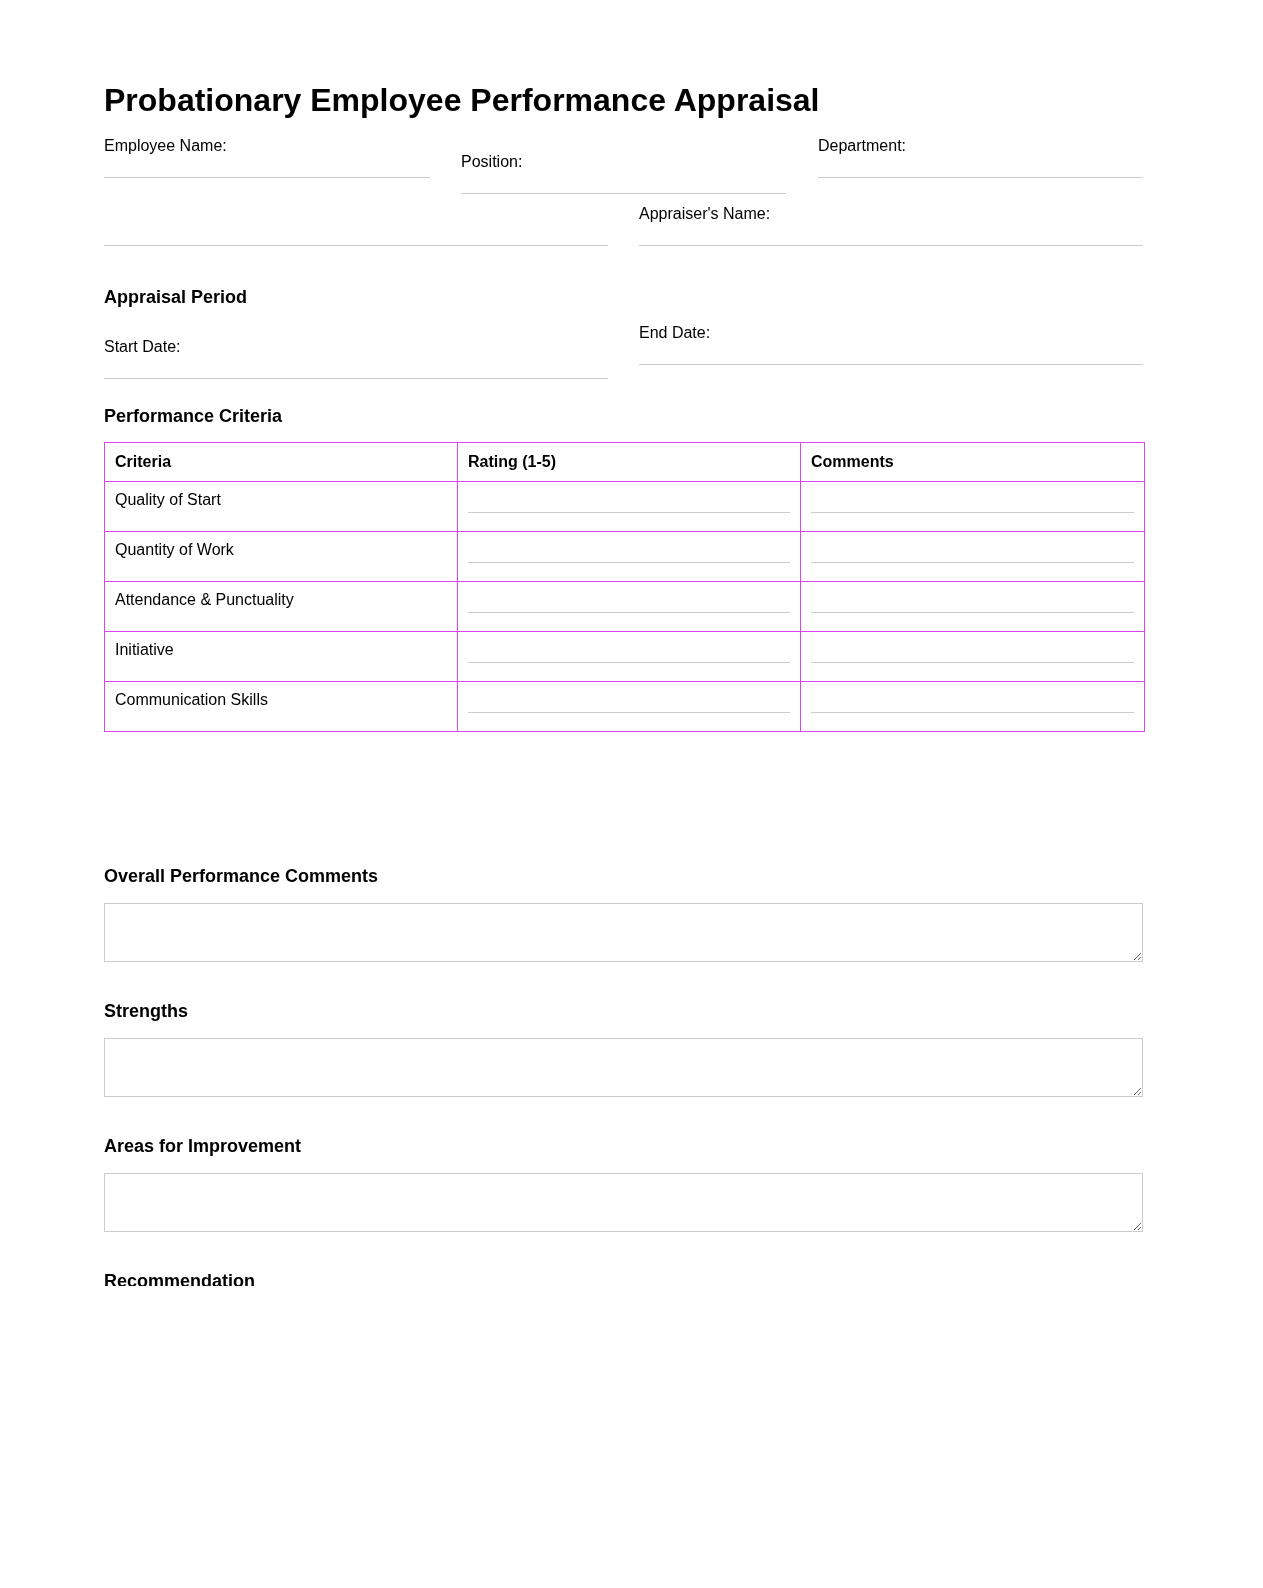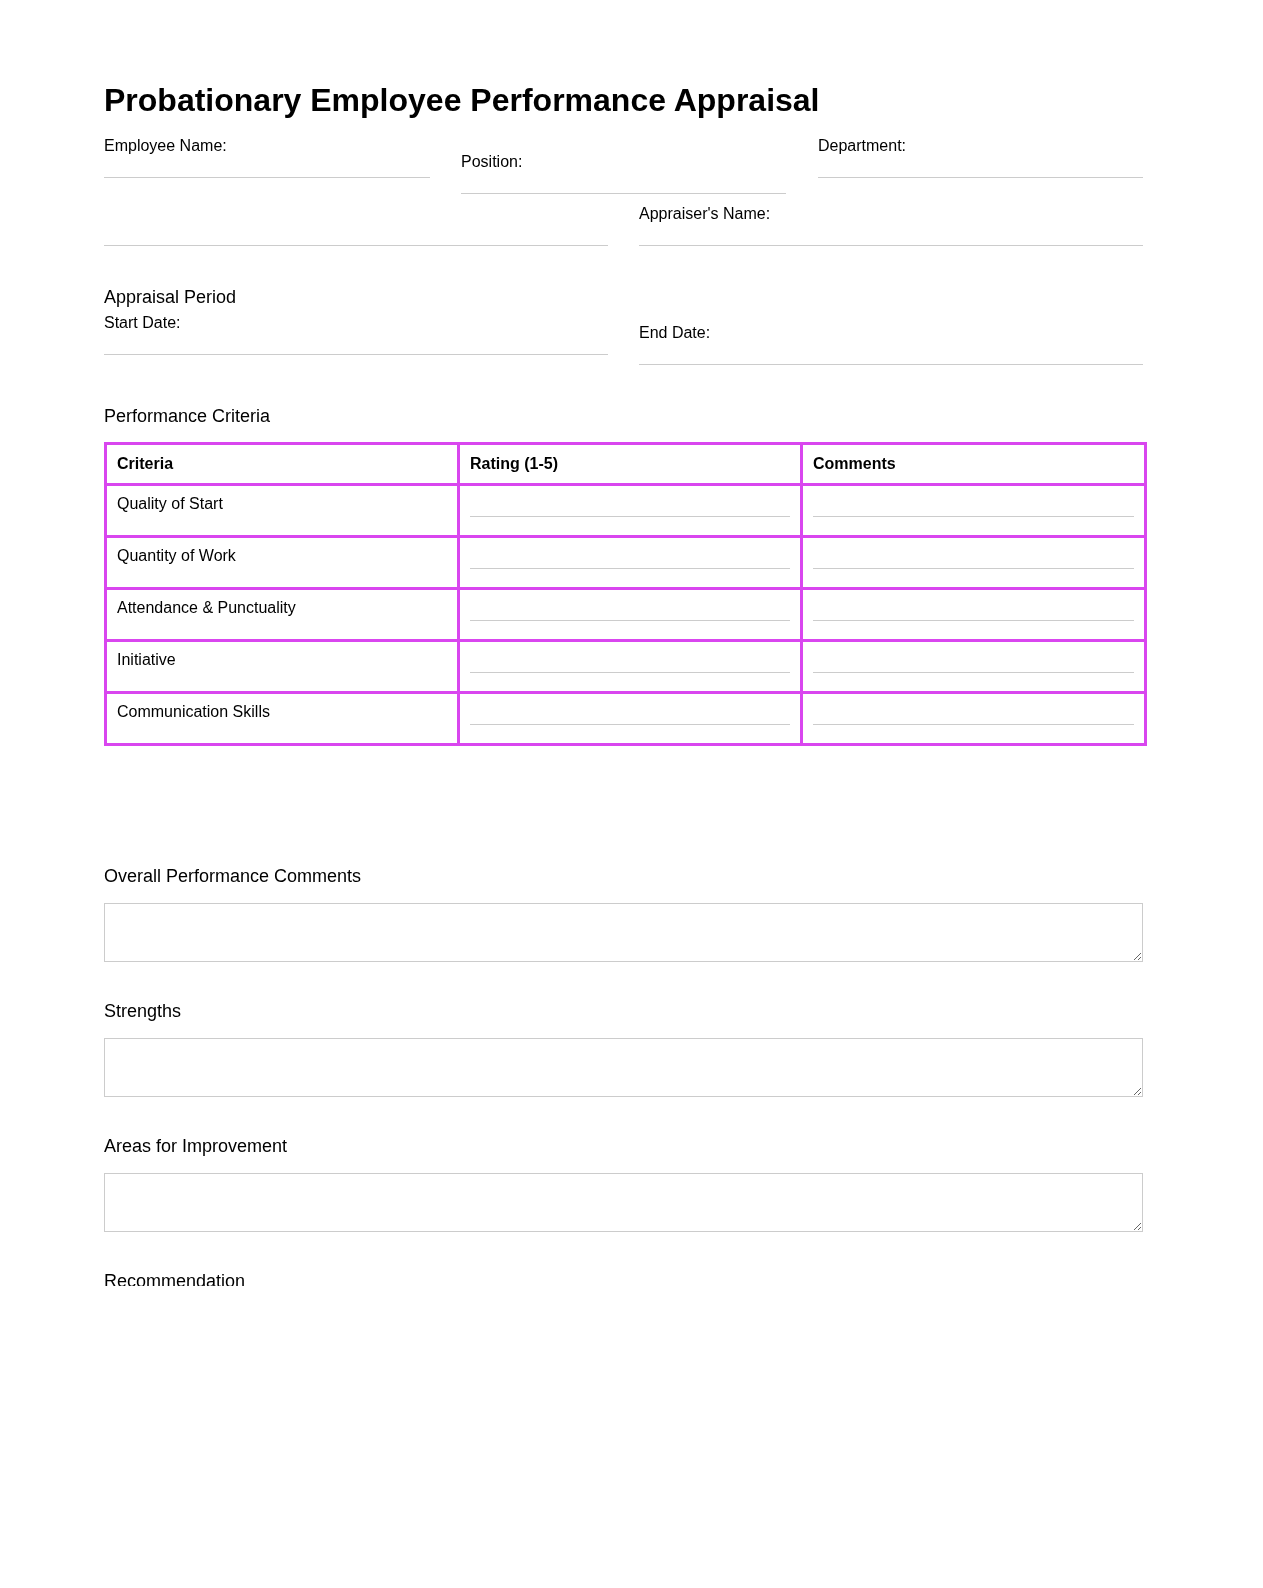--- a/index.html
+++ b/index.html
@@ -4,23 +4,23 @@
 <style>
   html, body { margin: 0; padding: 0; background: #ffffff; }
   body { width: 1263px; height: 1588px; position: relative; overflow: hidden;
          font-family: "Liberation Sans", sans-serif; color: #000; }
   .page { position: absolute; left: 0; top: 0; width: 1263px; height: 1286px; overflow: hidden; }
   .content { position: absolute; left: 104px; top: 0; width: 1039px; }
   h1 { position: absolute; left: 0; top: 80px; margin: 0; font-size: 32px; font-weight: bold; line-height: 40px; white-space: nowrap; }
   .field { position: absolute; }
   .field .lbl { font-size: 16px; line-height: 20px; display: block; }
   .field input { position: absolute; left: 0; width: 100%; top: 20px; height: 21px; border: none; border-bottom: 1px solid #cccccc; background: transparent; outline: none; padding: 0; font-family: "Liberation Sans", sans-serif; font-size: 16px; }
-  h2 { position: absolute; left: 0; margin: 0; font-size: 18px; font-weight: normal; line-height: 22px; white-space: nowrap; }
+  h2 { position: absolute; left: 0; margin: 0; font-size: 18px; font-weight: bold; line-height: 22px; white-space: nowrap; }
   table { position: absolute; left: 0; top: 442px; width: 1040px; border-collapse: collapse; table-layout: fixed; }
-  th, td { border: 3px solid #d946ef; padding: 0 10px; vertical-align: top; font-size: 16px; text-align: left; }
+  th, td { border: 1px solid #d946ef; padding: 0 10px; vertical-align: top; font-size: 16px; text-align: left; }
   th { height: 38px; line-height: 38px; font-weight: bold; }
   td { height: 49px; }
   td.crit { padding-top: 8px; line-height: 20px; height: 41px; }
   td .cellinput { display: block; width: 100%; margin-top: 10px; height: 20px; border: none; border-bottom: 1px solid #cccccc; background: transparent; outline: none; padding: 0; font-family: "Liberation Sans", sans-serif; font-size: 16px; }
   textarea { position: absolute; left: 0; width: 1039px; height: 59px; box-sizing: border-box; border: 1px solid #cccccc; border-radius: 0; padding: 6px; resize: vertical; font-family: "Liberation Sans", sans-serif; font-size: 16px; background: #fff; }
 </style>
 </head>
 <body>
 
 <div class="page">
@@ -43,21 +43,21 @@
 
     <div class="field" style="left:0; top:204px; width:504px; height:44px;">
       <input type="text" value="" style="">
     </div>
     <div class="field" style="left:535px; top:204px; width:504px; height:44px;">
       <label class="lbl">Appraiser's Name:</label>
       <input type="text" value="" style="">
     </div>
 
     <h2 style="top:286px;">Appraisal Period</h2>
-    <div class="field" style="left:0; top:313px; width:504px; height:44px;">
+    <div class="field" style="left:0; top:337px; width:504px; height:44px;">
       <label class="lbl">Start Date:</label>
       <input type="text" value="" style="">
     </div>
     <div class="field" style="left:535px; top:323px; width:504px; height:44px;">
       <label class="lbl">End Date:</label>
       <input type="text" value="" style="">
     </div>
 
     <h2 style="top:405px;">Performance Criteria</h2>
     <table>

